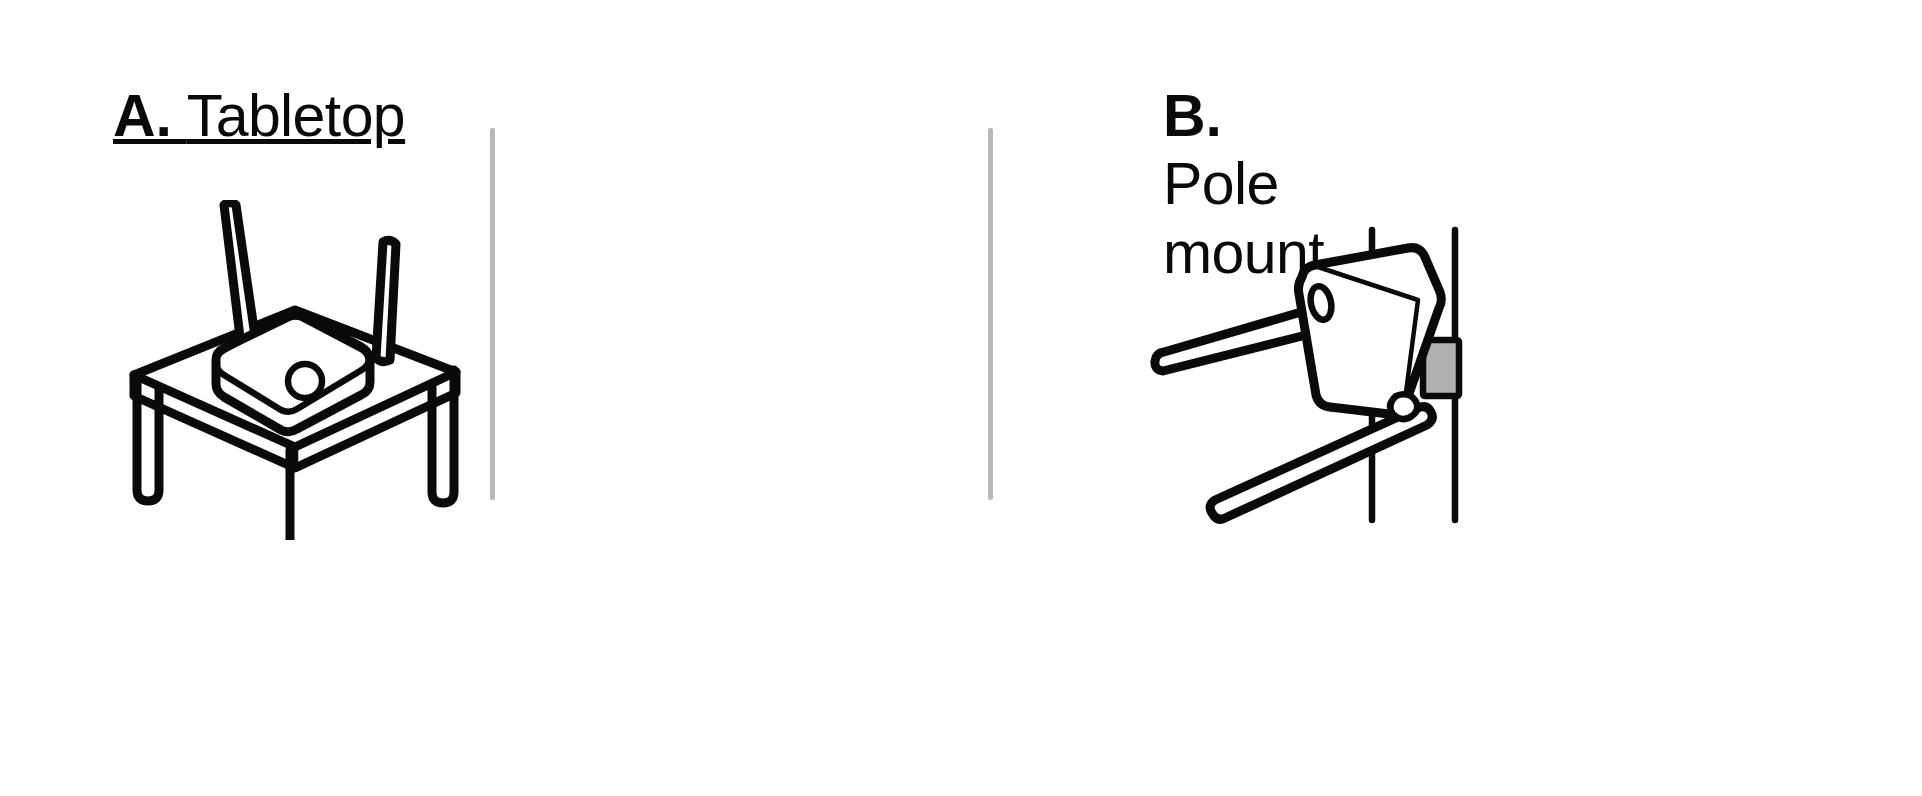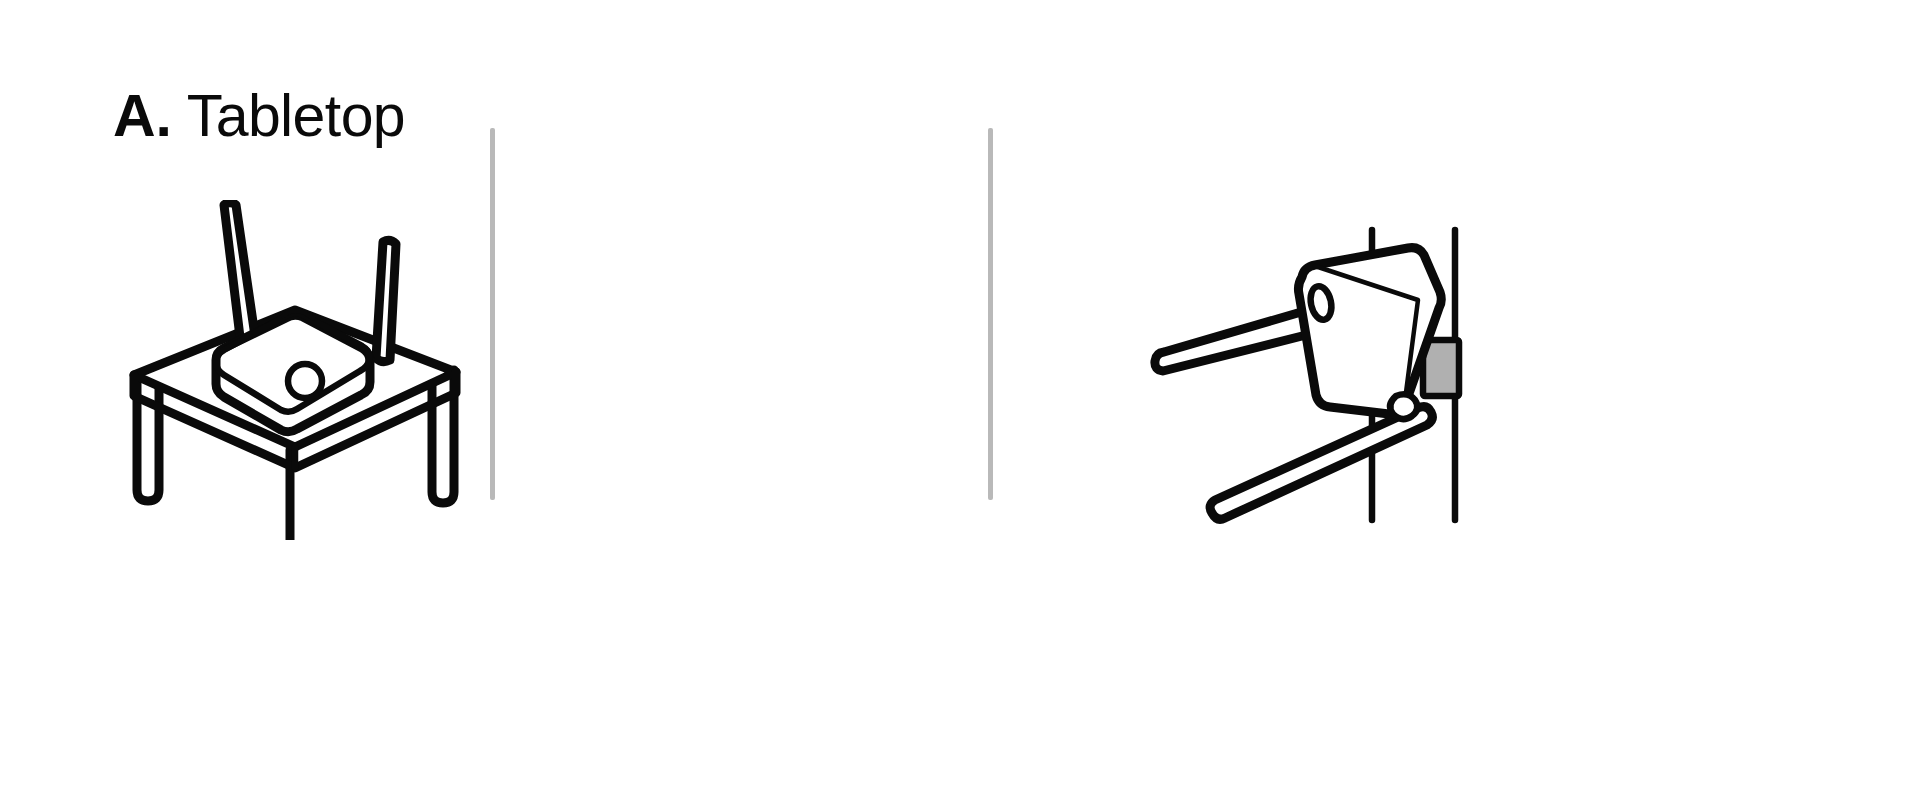--- a/index.html
+++ b/index.html
@@ -50,21 +50,21 @@
     letter-spacing: -0.01em;
     white-space: pre-line;
     color: #0a0a0a;
     font-size: 59px;
   }
   .panel-title .marker {
     font-weight: 700;
     letter-spacing: 0;
   }
 
-  .title-a { left: 113px; top: 82px; }
+  .title-a { left: 113px; top: 82px; text-decoration: underline; }
   .title-b { left: 563px; top: 82px; }
 
   .art {
     position: absolute;
     display: block;
   }
   .art-a { left: 90px;  top: 200px; }
   .art-b { left: 550px; top: 200px; }
 
   .divider {
@@ -130,20 +130,21 @@
           <path class="ink w-med" d="M126 162 q0 -8 8 -12 L196 116 q8 -5 17 -1 L272 146 q9 5 7 14 q-1 7 -9 11
                    L207 209 q-8 5 -16 1 L134 175 q-8 -5 -8 -13 Z"></path>
           <circle class="ink-fill-white w-med" cx="215" cy="181" r="17"></circle>
           <path class="ink w-thin" d="M193 116 q10 -9 22 -3 l8 5"></path>
         </g>
       </svg>
     </div>
 
     <div class="panel panel-b">
 
+      <h2 class="panel-title title-b"><span class="marker">B.</span><span> </span><span>Pole mount</span></h2>
 
       <svg class="art art-b" width="400" height="340" viewBox="0 0 400 340">
 
         <g>
           <path class="ink w-med" d="M222 30 L222 320"></path>
           <path class="ink w-med" d="M305 30 L305 320"></path>
         </g>
 
         <rect class="strap" x="273" y="140" width="36" height="56" rx="2"></rect>
 

